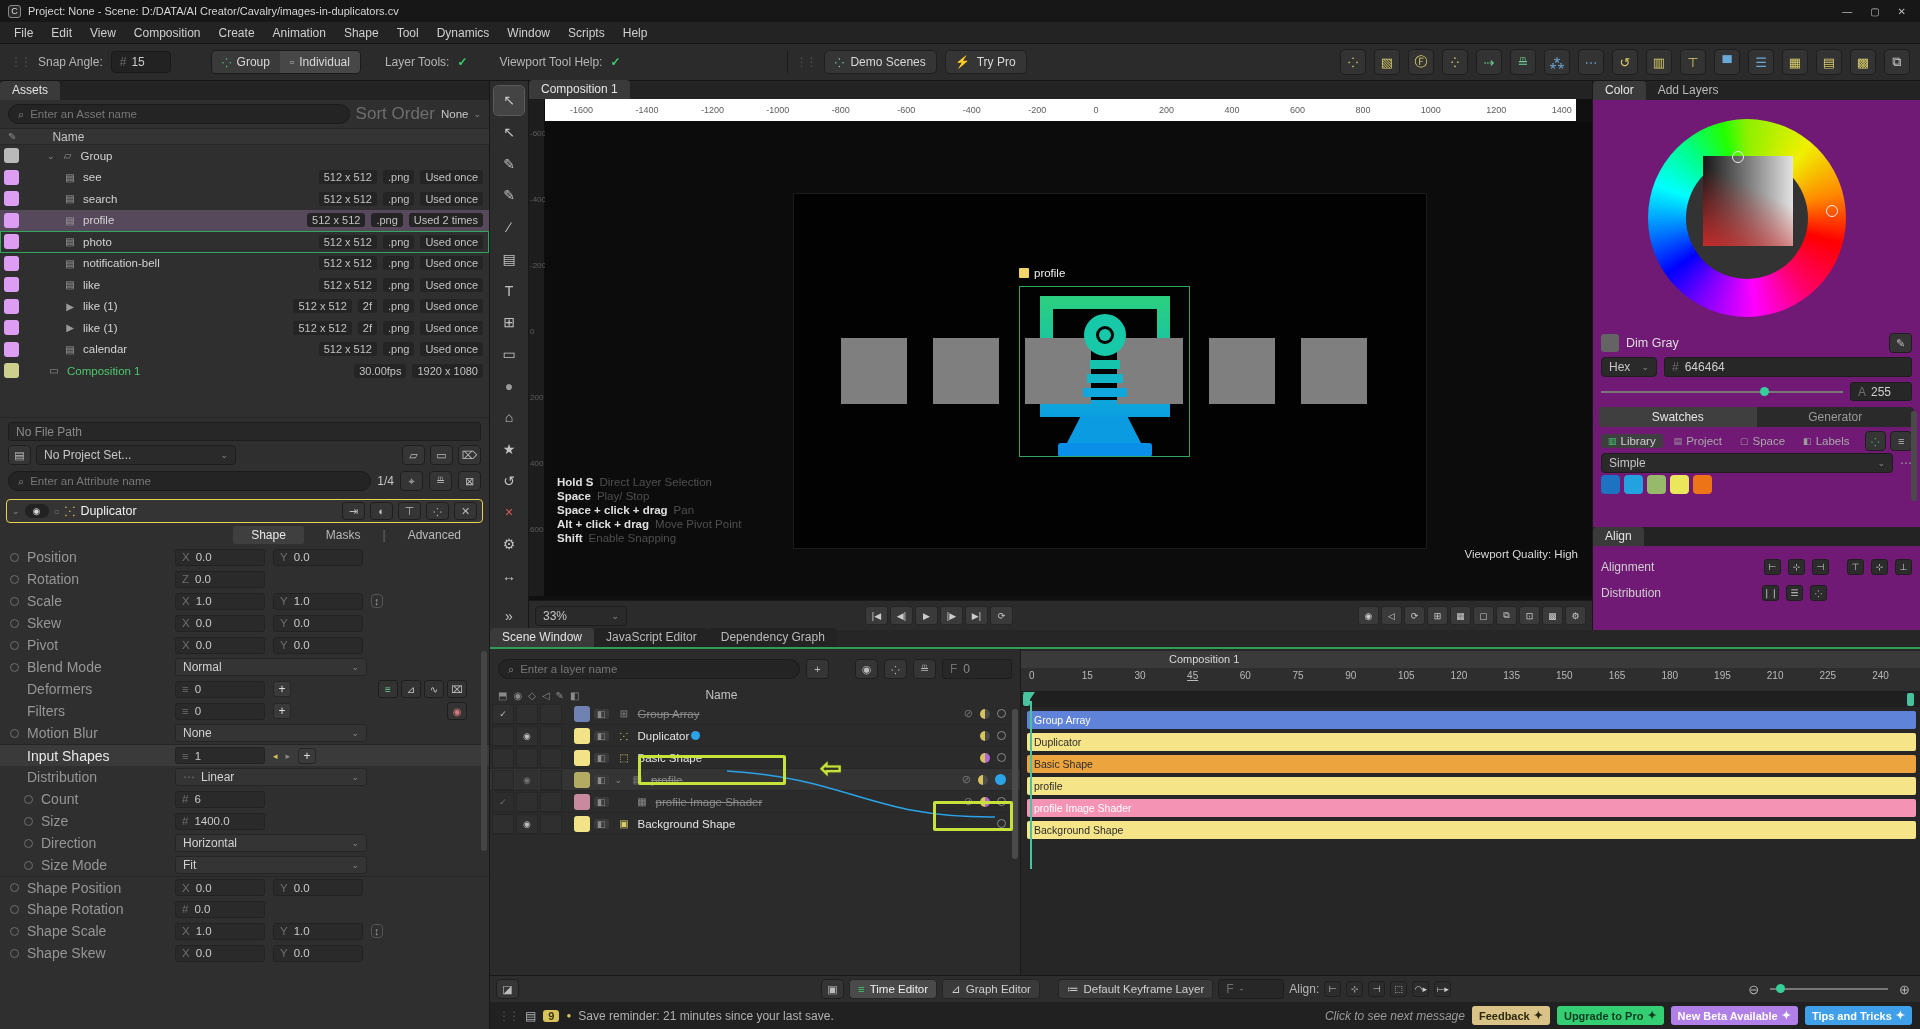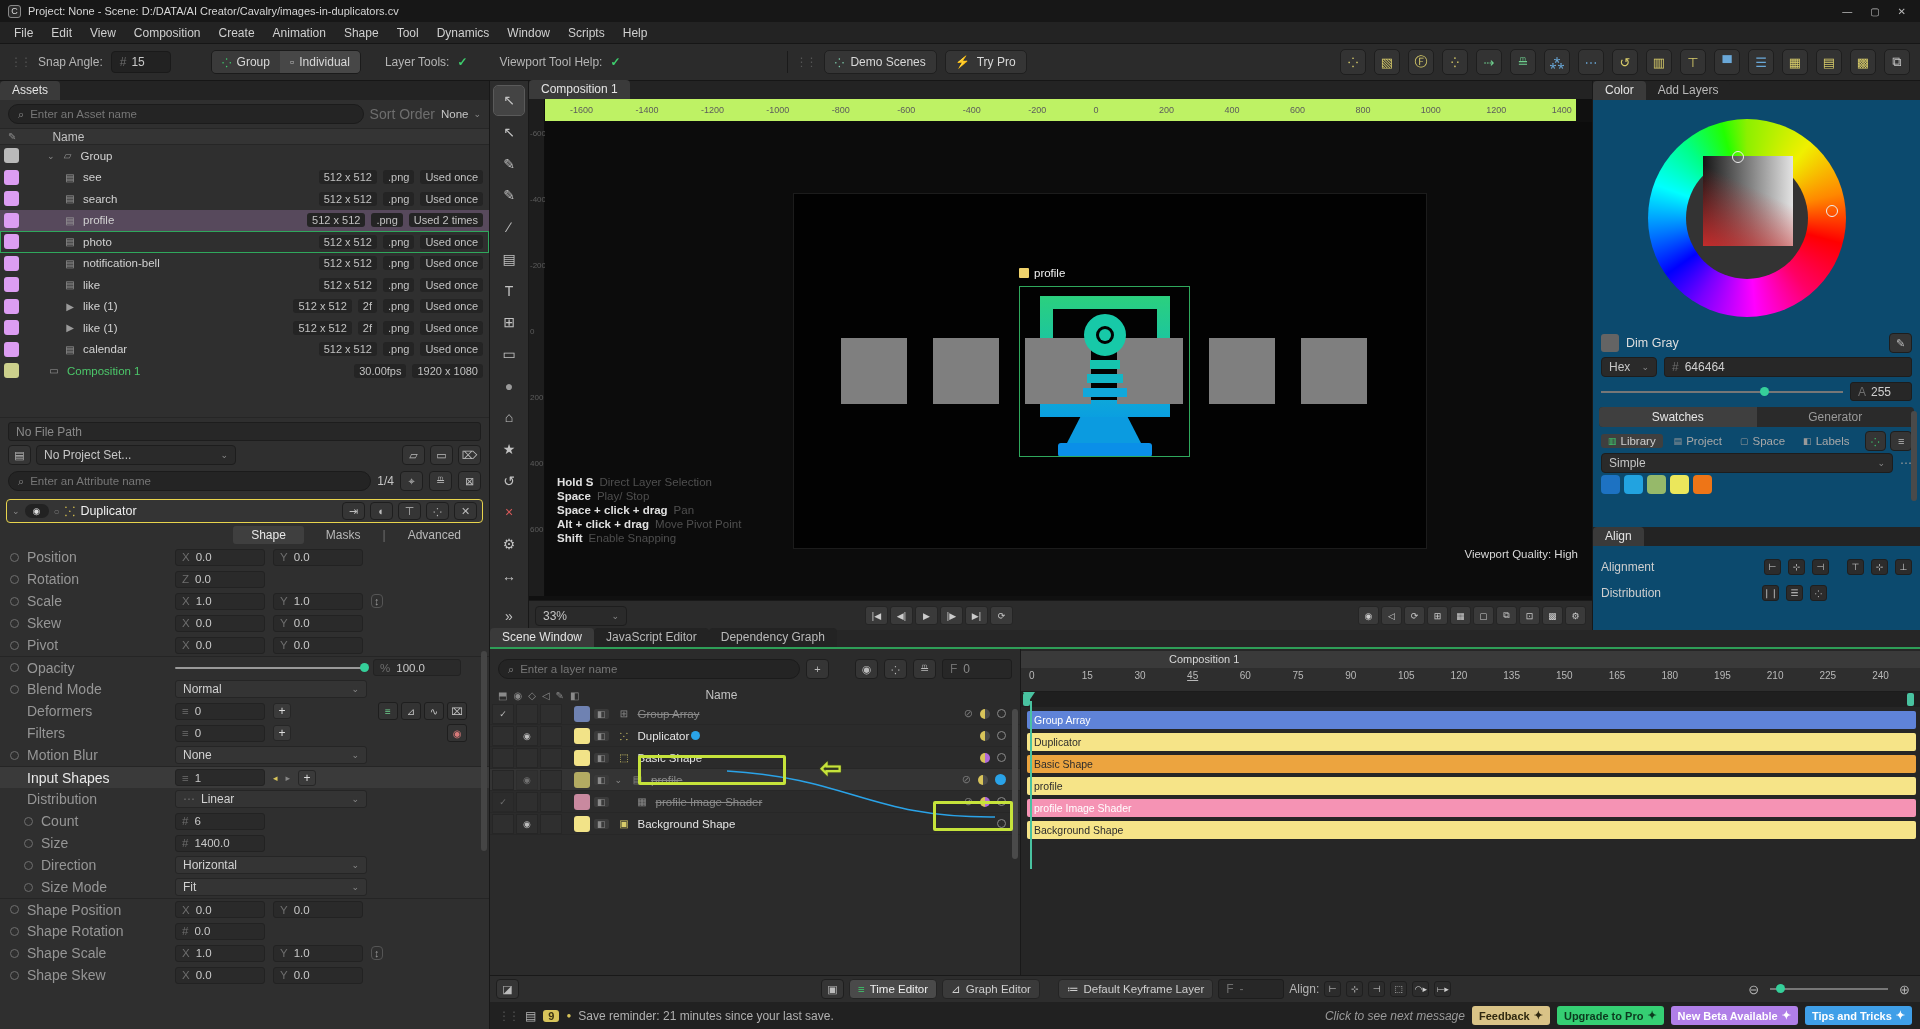--- a/index.html
+++ b/index.html
@@ -70,21 +70,21 @@
   .sld{width:190px;height:2px;background:#9a9a9a;border-radius:1px;position:relative}
   .sld .knob{position:absolute;right:-4px;top:-4px;width:9px;height:9px;border-radius:50%;background:#35cf9a}
   #attrscroll{position:absolute;right:2px;top:570px;width:6px;height:200px;background:#454545;border-radius:3px}
   
   #tools{left:490px;top:81px;width:39px;height:549px;background:#2d2d2d;border-right:1px solid #181818;display:flex;flex-direction:column;align-items:center;padding-top:5px;gap:3px}
   .tool{width:30px;height:29px;display:flex;align-items:center;justify-content:center;color:#c2c2c2;font-size:14px;border-radius:4px}
   .tool.active{background:#444;outline:1px solid #5a5a5a}
   
   #viewport{left:529px;top:81px;width:1063px;height:549px;background:#101010}
   #vtabs{height:18px;background:#232323;display:flex;align-items:flex-end}
-  #vruler-h{position:absolute;left:16px;top:18px;right:16px;height:23px;background:#bef264;border-bottom:1px solid #0d0d0d}
+  #vruler-h{position:absolute;left:16px;top:18px;right:16px;height:23px;background:#ffffff;border-bottom:1px solid #0d0d0d}
   #vruler-v{position:absolute;left:0;top:18px;width:16px;bottom:34px;background:#1d1d1d;border-right:1px solid #0d0d0d}
   .rlabel{position:absolute;color:#5c5c5c;font-size:9px;top:6px}
   .rlabel-v{position:absolute;color:#5c5c5c;font-size:8px;left:1px}
   #pxlabel{position:absolute;left:3px;top:22px;color:#6a6a6a;font-size:9px}
   #canvas{position:absolute;left:16px;top:41px;right:0;bottom:34px;background:#0c0c0c;overflow:hidden}
   #comp{position:absolute;left:248px;top:71px;width:634px;height:356px;background:#020202;border:1px solid #1c1c1c}
   .gsq{position:absolute;width:66px;height:66px;background:#7f7f7f}
   #selrect{position:absolute;left:474px;top:164px;width:171px;height:171px;border:1.5px solid #2fa85c}
   #plabel{position:absolute;left:474px;top:145px;display:flex;align-items:center;gap:5px}
   #plabel .lchip{width:10px;height:10px;background:#f0d36b;border-radius:1px}
@@ -95,21 +95,21 @@
   .hintrow{display:flex;gap:6px;font-size:11.5px}
   .hintrow b{color:#e0e0e0;font-weight:bold}
   .hintrow span{color:#4f4f4f}
   #vquality{position:absolute;right:14px;bottom:36px;color:#d8d8d8;font-size:11.5px}
   #vbottom{position:absolute;left:0;bottom:0;width:100%;height:30px;background:#2b2b2b;border-top:1px solid #191919;display:flex;align-items:center;padding:0 6px}
   .pb{display:flex;gap:2px;position:absolute;left:336px}
   .pbtn{width:23px;height:19px;background:#3a3a3a;border:1px solid #252525;border-radius:3px;color:#ccc;font-size:9px;display:flex;align-items:center;justify-content:center}
   .vright{position:absolute;right:6px;display:flex;gap:2px}
   .vright .pbtn{width:21px}
   
-  #rightpanel{left:1592px;top:81px;width:328px;height:549px;background:#0c4a6e;border-left:1px solid #181818}
+  #rightpanel{left:1592px;top:81px;width:328px;height:549px;background:#701a75;border-left:1px solid #181818}
   #wheelwrap{position:absolute;left:55px;top:38px;width:198px;height:198px}
   #wheel{width:198px;height:198px;border-radius:50%;background:conic-gradient(from 0deg,#8cf000,#f0f000 40deg,#ff8800 75deg,#ff0000 105deg,#ff0066 140deg,#ff00ff 175deg,#7700ff 210deg,#0000ff 235deg,#0077ff 260deg,#00ffff 290deg,#00ff88 320deg,#22ff00 345deg,#8cf000)}
   #wheel::after{content:'';position:absolute;left:38px;top:38px;width:122px;height:122px;border-radius:50%;background:#333}
   #svsq{position:absolute;left:55px;top:37px;width:90px;height:90px;background:linear-gradient(25deg,rgba(205,45,45,.95),rgba(205,45,45,0) 62%),linear-gradient(90deg,#151515,#e3e3e3)}
   .handle{position:absolute;width:12px;height:12px;border:1.5px solid #eee;border-radius:50%;background:transparent}
   .crow{display:flex;align-items:center;gap:7px;padding:0 8px;position:absolute;width:100%}
   .swatchbox{width:18px;height:18px;border-radius:3px;background:#646464}
   .alpha-track{flex:1;height:2px;background:#777;position:relative}
   .alpha-track .knob{position:absolute;right:74px;top:-4px;width:9px;height:9px;border-radius:50%;background:#35cf9a}
   .seg2{display:flex;background:#2a2a2a;width:100%;border-radius:4px;overflow:hidden}
@@ -274,21 +274,21 @@
   </div>
 <div class="abs" id="left">
     <div class="tabbar">
       <div class="tab active">Assets</div>
     </div>
     <div class="searchrow">
       <div class="pill">
         <span class="mag">⌕</span>
         <input placeholder="Enter an Asset name" style="">
       </div>
-      <span class="dim" style="font-size: 14px;">Sort Order</span>
+      <span class="dim" style="font-size: 17px;">Sort Order</span>
       <div style="display: flex; gap: 5px; align-items: center;">
         <span style="color: rgb(198, 198, 198); font-size: 11.5px;">None</span>
         <span class="chev">⌄</span>
       </div>
     </div>
     <div style="display: flex; align-items: center; height: 17px; background: rgb(52, 52, 52); padding: 0px 8px; gap: 8px; border-top: 1px solid rgb(38, 38, 38); border-bottom: 1px solid rgb(38, 38, 38);">
       <span class="hdr-ico">✎</span>
       <span style="color: rgb(194, 194, 194); margin-left: 28px;">Name</span>
     </div>
     <div style="height: 240px;">
@@ -505,33 +505,20 @@
         <span class="kf"></span>
         <span class="alabel">Pivot</span>
         <div class="vals">
           <div class="vfield">
             <span class="dim">X</span>
             <span>0.0</span>
           </div>
           <div class="vfield">
             <span class="dim">Y</span>
             <span>0.0</span>
-          </div>
-        </div>
-      </div>
-      <div class="attr-row sep">
-        <span class="kf"></span>
-        <span class="alabel">Opacity</span>
-        <div class="vals">
-          <div class="sld">
-            <span class="knob"></span>
-          </div>
-          <div class="vfield" style="width: 88px;">
-            <span class="dim">%</span>
-            <span>100.0</span>
           </div>
         </div>
       </div>
       <div class="attr-row">
         <span class="kf"></span>
         <span class="alabel">Blend Mode</span>
         <div class="vals">
           <div class="vdropdown">
             <span>Normal</span>
             <span class="chev">⌄</span>

